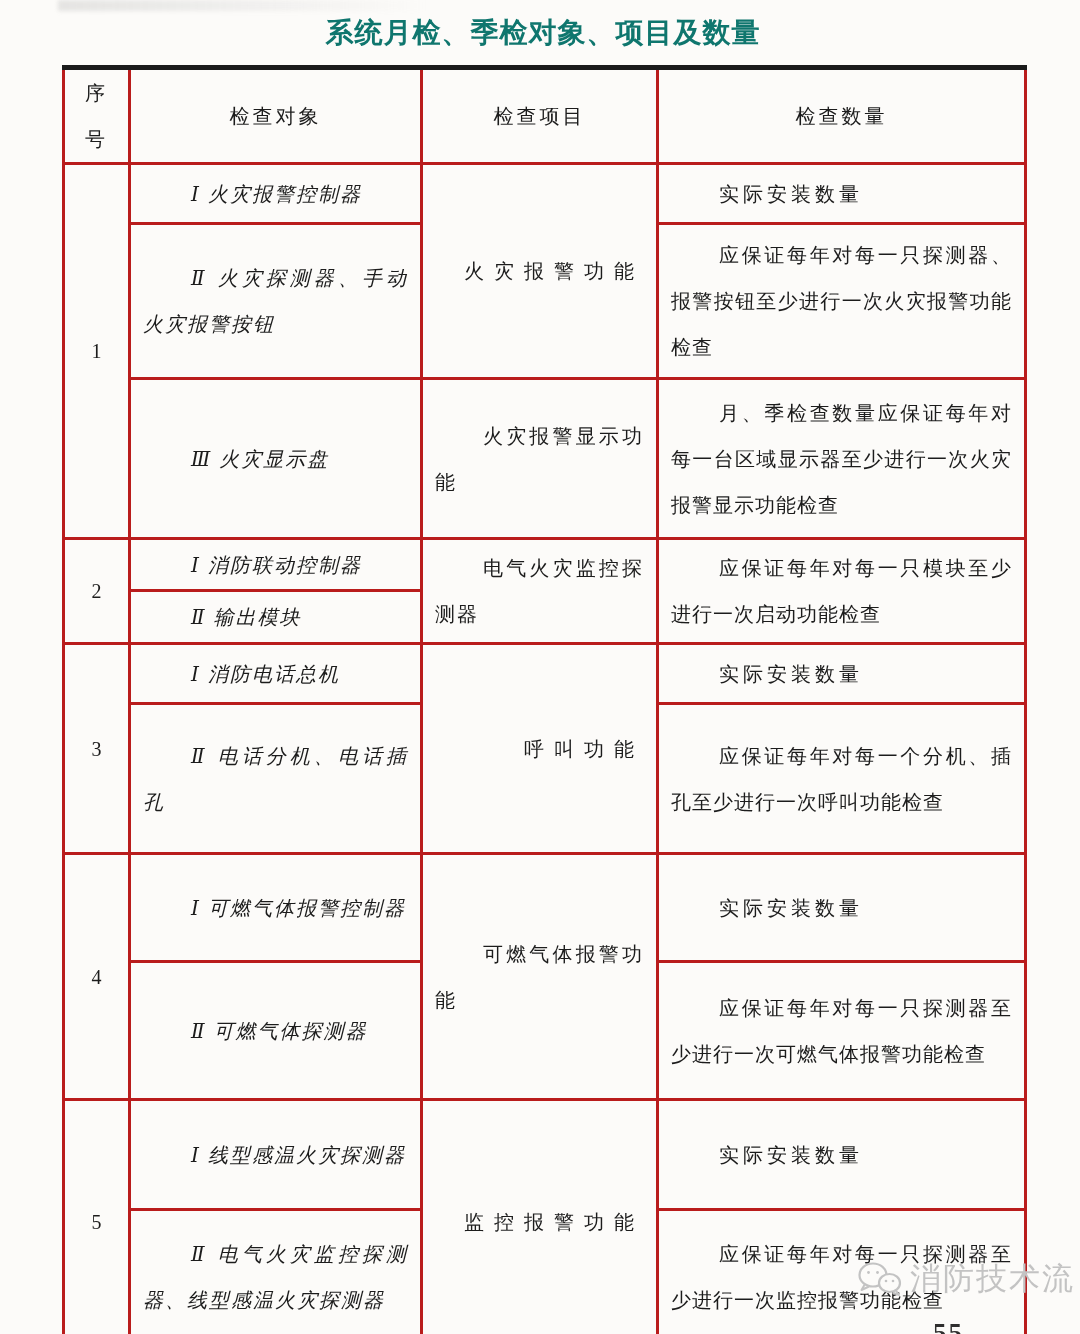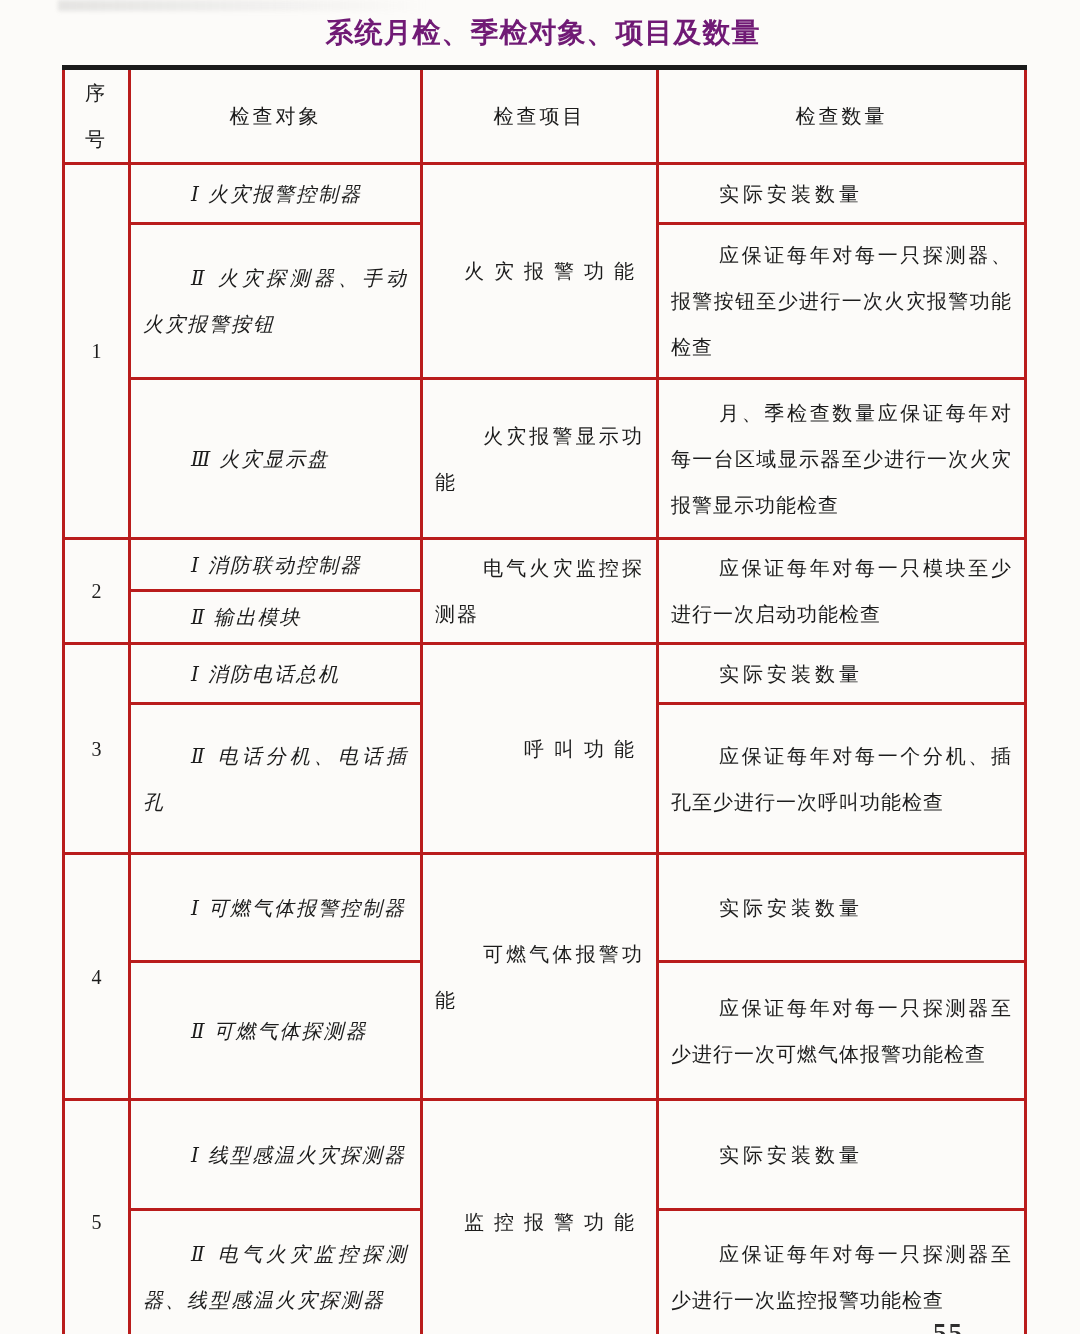--- a/index.html
+++ b/index.html
@@ -21,21 +21,21 @@
     background: linear-gradient(90deg, rgba(175,175,175,.30), rgba(200,200,200,.18) 60%, rgba(220,220,220,0));
     filter: blur(2px);
   }
   .doc-title {
     position: absolute; left: 62px; top: 14px; width: 962px;
     text-align: center;
     font-weight: 700;
     font-size: 28px;
     letter-spacing: 1px;
     font-family: "DejaVu Sans", "Liberation Sans", sans-serif;
-    color: #701a75;
+    color: #0f766e;
   }
   table.insp {
     position: absolute; left: 62px; top: 65px;
     width: 962px;
     border-collapse: collapse;
     table-layout: fixed;
     border: 3px solid #1b1b1b;
     border-top-width: 5px;
     border-bottom-width: 5px;
     background: #fcfbf9;
@@ -162,16 +162,31 @@
         <td class="item-center" rowspan="2">监控报警功能</td>
         <td class="qty-single">实际安装数量</td>
       </tr>
       <tr style="height:135px">
         <td class="obj">Ⅱ 电气火灾监控探测器、线型感温火灾探测器</td>
         <td class="qty-para">应保证每年对每一只探测器至少进行一次监控报警功能检查</td>
       </tr>
     </tbody>
   </table>
 
+  <div class="watermark">
+    <span>
+      <svg width="46" height="36" viewBox="0 0 46 36" fill="none">
+        <ellipse cx="17" cy="14" rx="13.5" ry="11.5" stroke="#c3c3c3" stroke-width="2.2" fill="none"></ellipse>
+        <path d="M9 23 L5.5 29 L13 25.5" stroke="#c3c3c3" stroke-width="2" fill="none" stroke-linejoin="round"></path>
+        <circle cx="12.5" cy="11.5" r="1.4" fill="#c3c3c3"></circle>
+        <circle cx="21.5" cy="11.5" r="1.4" fill="#c3c3c3"></circle>
+        <ellipse cx="33.5" cy="22" rx="10.5" ry="9" stroke="#c3c3c3" stroke-width="2.2" fill="#fcfbf9"></ellipse>
+        <path d="M40 29.5 L43 34 L36.5 31.5" stroke="#c3c3c3" stroke-width="2" fill="none" stroke-linejoin="round"></path>
+        <circle cx="30" cy="20" r="1.3" fill="#c3c3c3"></circle>
+        <circle cx="37" cy="20" r="1.3" fill="#c3c3c3"></circle>
+      </svg>
+    </span>
+    <span>消防技术流</span>
+  </div>
 
   <div class="page-number">55</div>
 
 </div>
 
 </body></html>

